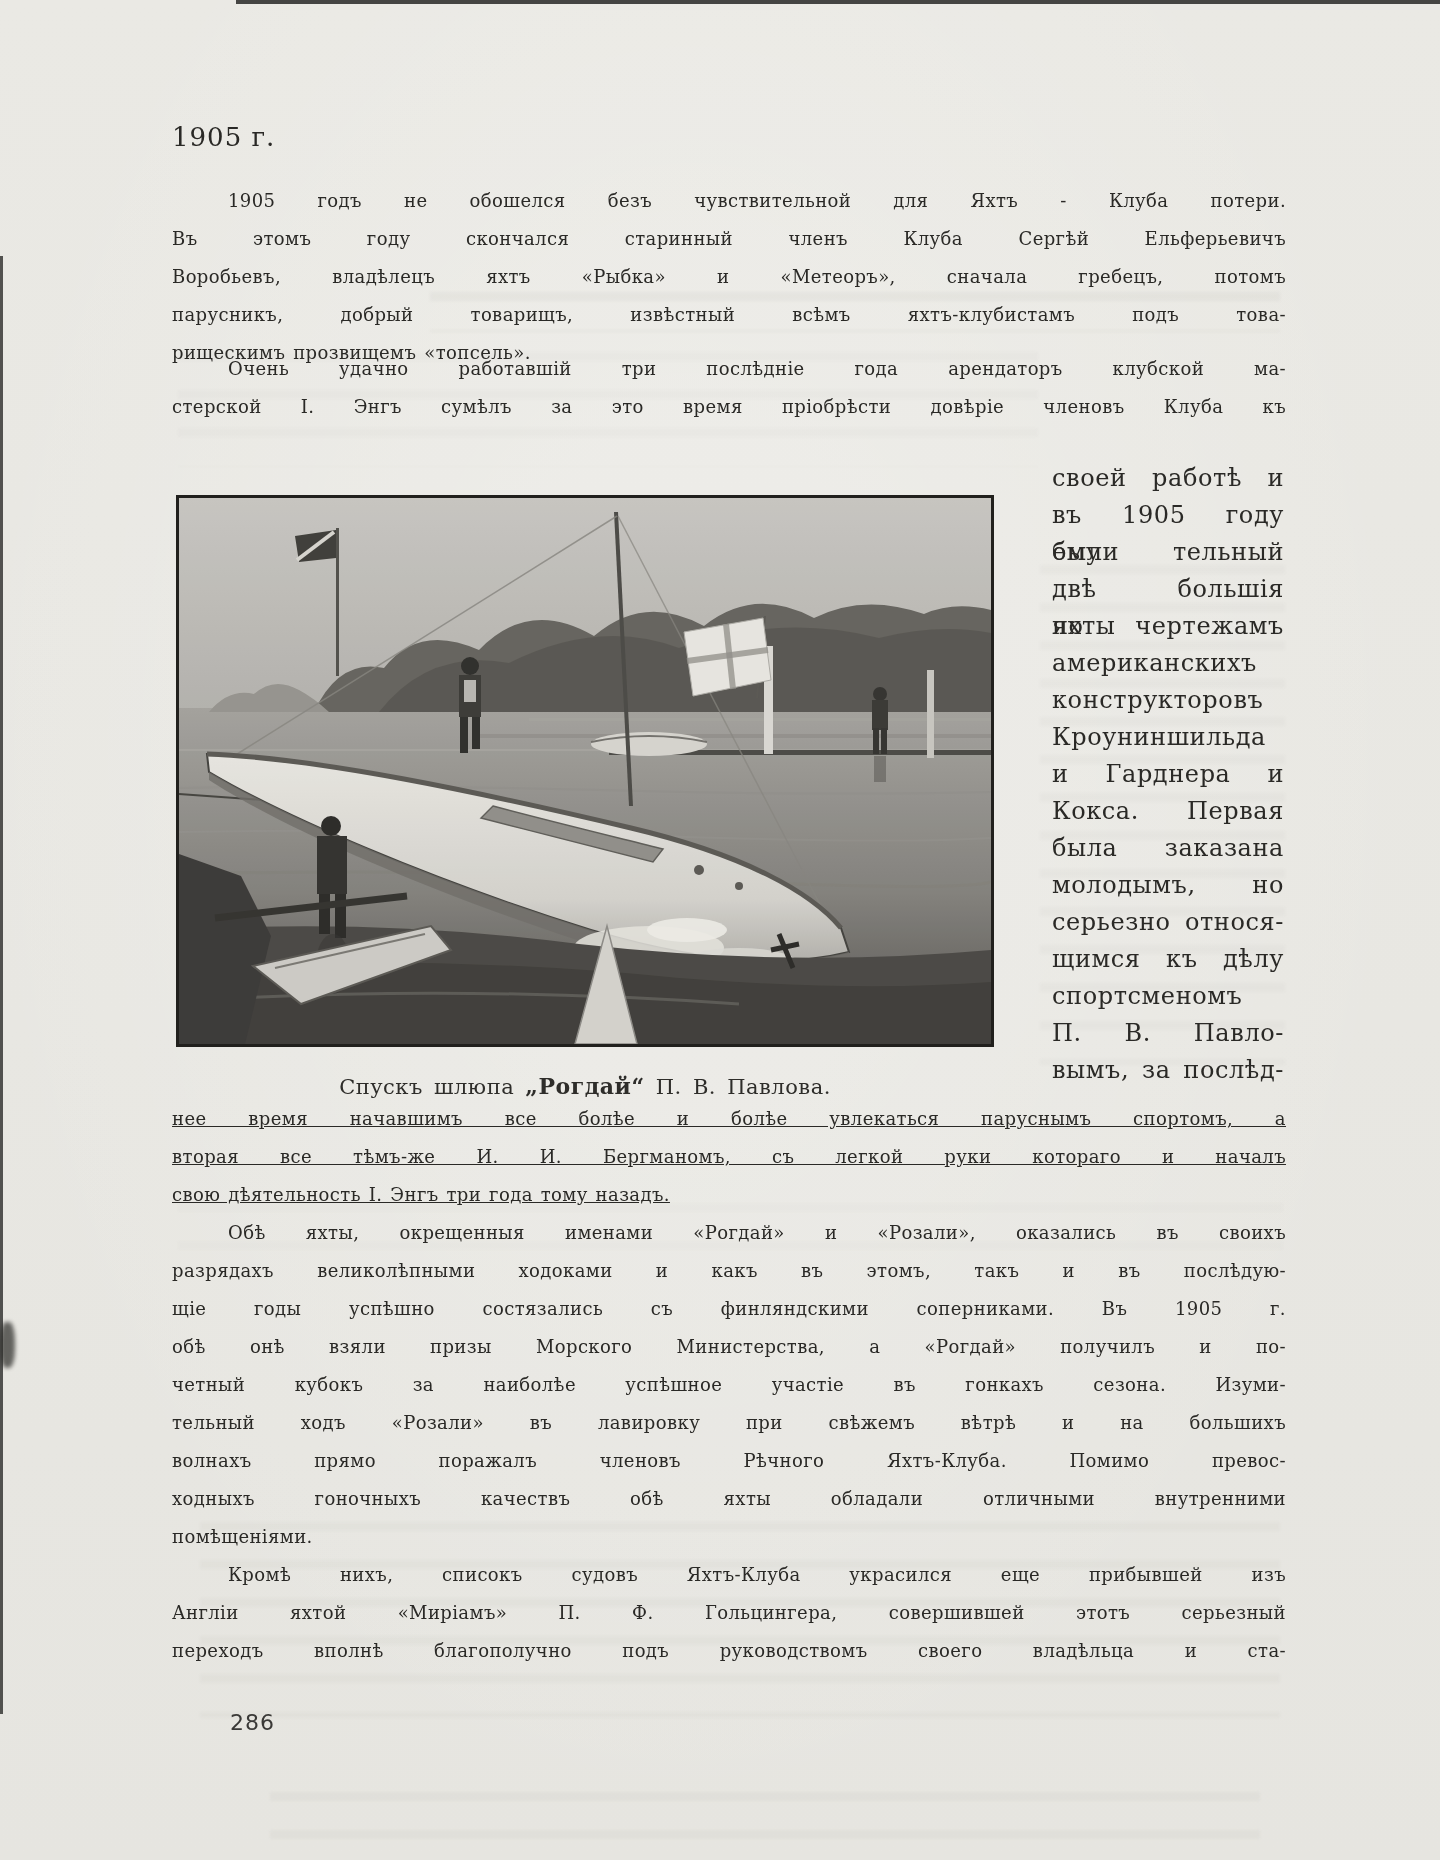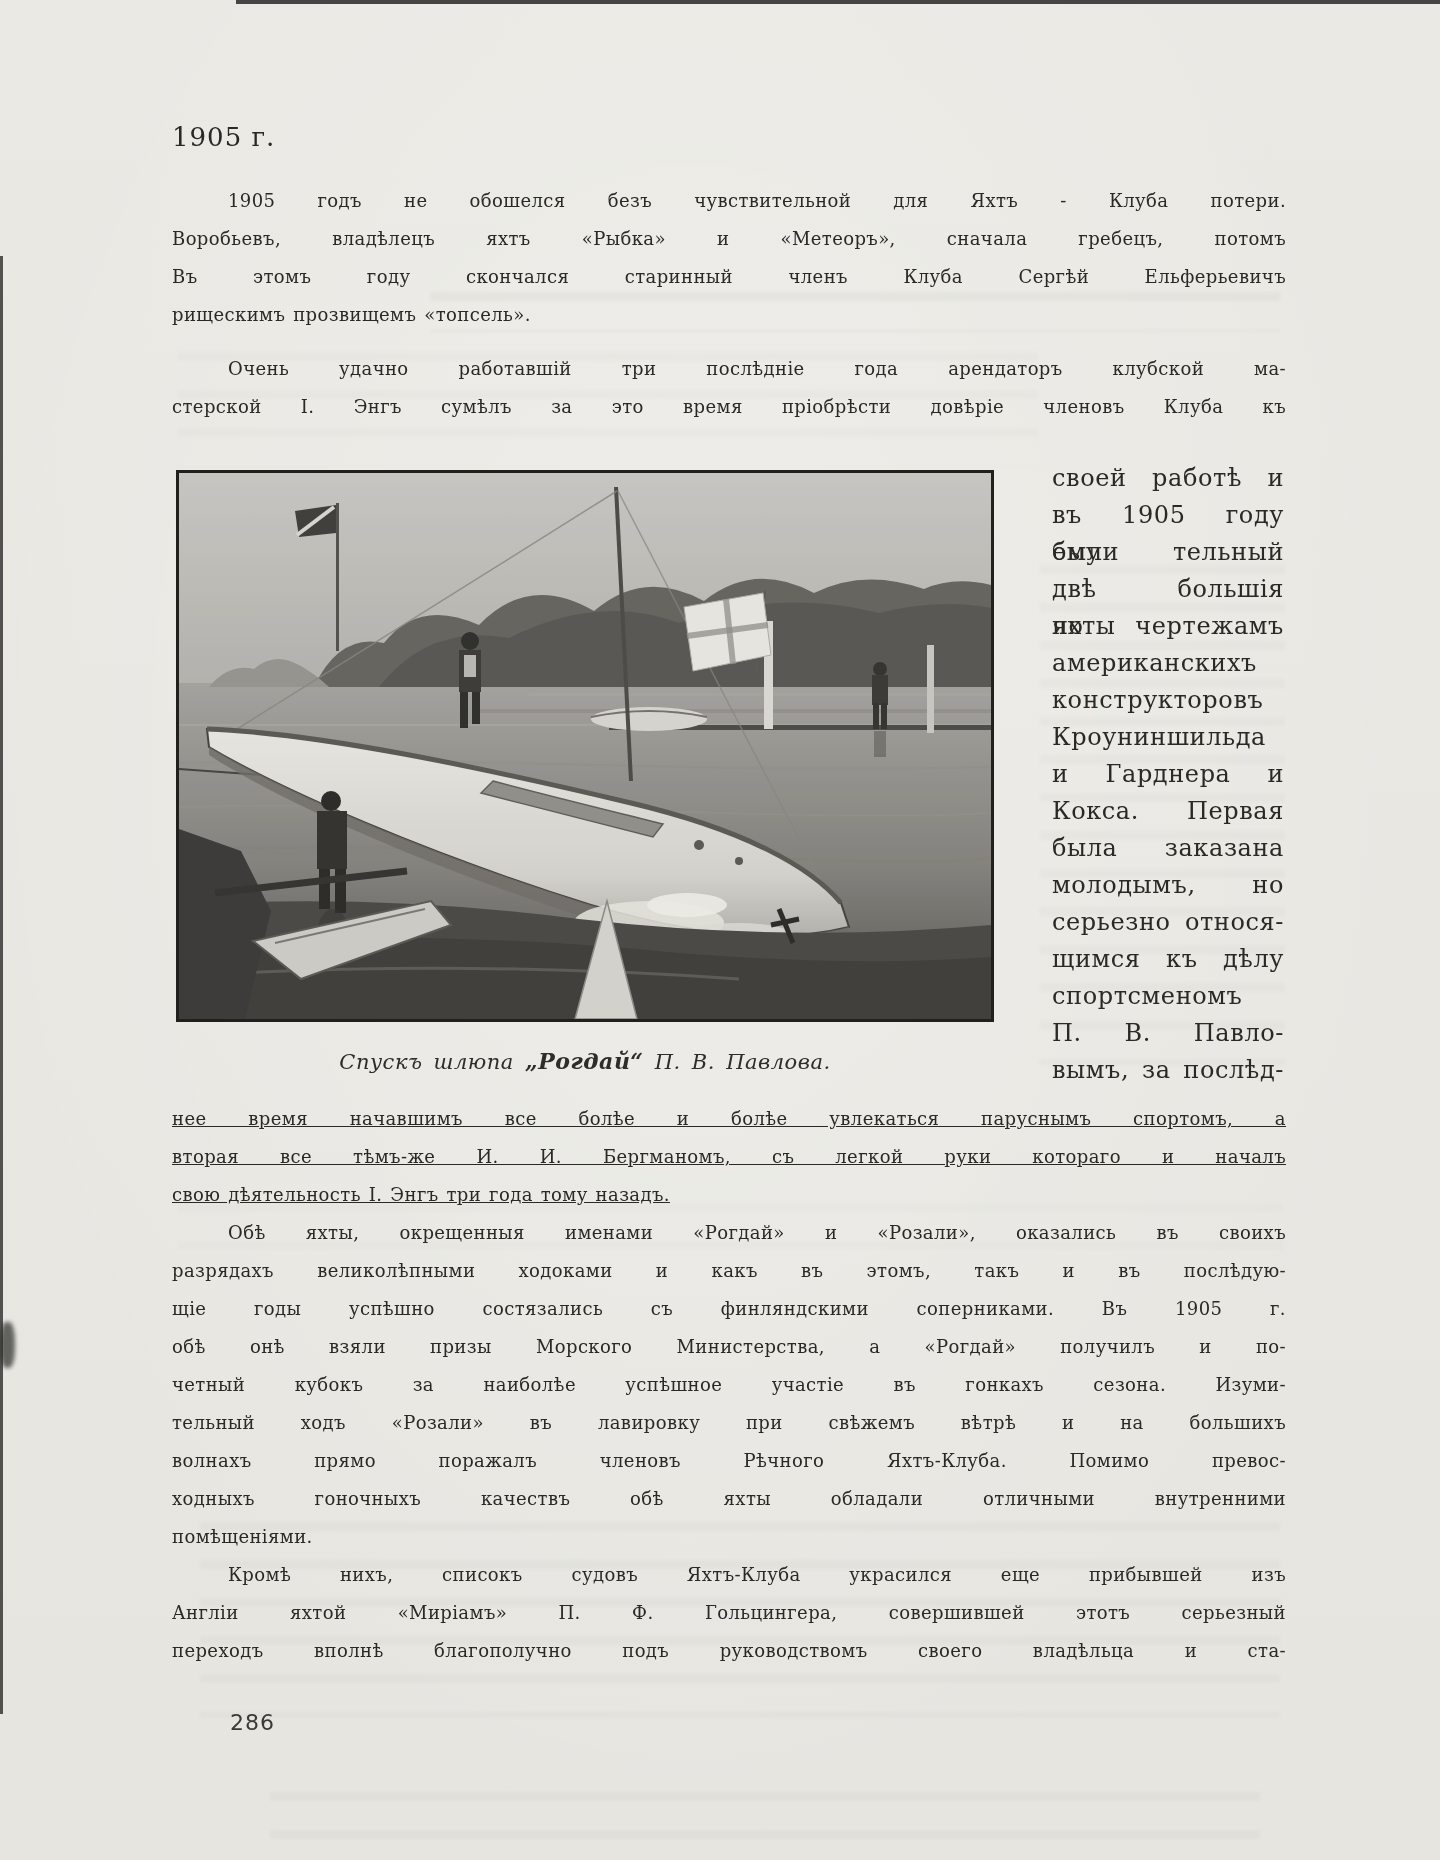--- a/index.html
+++ b/index.html
@@ -29,21 +29,21 @@
   .yearhdr{position:absolute;left:172px;top:122px;font-size:26px;letter-spacing:1px;z-index:2;}
   .para{position:absolute;left:172px;width:1114px;z-index:2;}
   .tline{height:38px;line-height:38px;font-size:18px;letter-spacing:.4px;word-spacing:.1em;
          text-align:justify;text-align-last:justify;white-space:normal;}
   .tline.indent{text-indent:56px;}
   .tline.lastline{text-align:justify;text-align-last:left;}
   .p1{top:182px;} .p2{top:350px;} .p3{top:1100px;text-decoration:underline;} .p4{top:1214px;} .p5{top:1556px;}
   .sidecol{position:absolute;left:1052px;top:460px;width:232px;z-index:2;}
   .sidecol .tline{height:37px;line-height:37px;font-size:24px;letter-spacing:.6px;}
   
-  .figure{position:absolute;left:176px;top:470px;width:818px;z-index:2;font-style:italic;}
+  .figure{position:absolute;left:176px;top:495px;width:818px;z-index:2;}
   .photo{width:812px;height:546px;border:3px solid #21201d;background:#b9b7b2;box-sizing:content-box;}
   .photo svg{display:block;width:100%;height:100%;}
   .caption{width:818px;margin-top:26px;text-align:center;font-size:21px;letter-spacing:.5px;word-spacing:4px;color:#2e2d2a;}
   .caption b{font-size:22px;}
   .pagenum{position:absolute;left:230px;top:1710px;font-family:"DejaVu Sans","Liberation Sans",sans-serif;
            font-size:22px;letter-spacing:1px;color:#3a3937;z-index:2;}
 </style>
 </head>
 <body>
 
@@ -56,22 +56,23 @@
   <div class="ghost g2"></div>
   <div class="ghost g3"></div>
   <div class="ghost g4"></div>
   <div class="ghost g5"></div>
   <div class="ghost g6"></div>
 
   <div class="yearhdr">1905 г.</div>
 
   <section class="para p1">
       <div class="tline indent">1905 годъ не обошелся безъ чувствительной для Яхтъ - Клуба потери.</div>
+      <div class="tline">Въ этомъ году скончался старинный членъ Клуба Сергѣй Ельферьевичъ</div>
       <div class="tline">Воробьевъ, владѣлецъ яхтъ «Рыбка» и «Метеоръ», сначала гребецъ, потомъ</div>
-      <div class="tline">Въ этомъ году скончался старинный членъ Клуба Сергѣй Ельферьевичъ</div>
+      <div class="tline">парусникъ, добрый товарищъ, извѣстный всѣмъ яхтъ-клубистамъ подъ това-</div>
       <div class="tline lastline">рищескимъ прозвищемъ «топсель».</div>
     </section>
   <section class="para p2">
       <div class="tline indent">Очень удачно работавшій три послѣдніе года арендаторъ клубской ма-</div>
       <div class="tline">стерской I. Энгъ сумѣлъ за это время пріобрѣсти довѣріе членовъ Клуба къ</div>
     </section>
 
   <figure class="figure" style="margin:0;">
     <div class="photo">
       <svg viewBox="0 0 812 546" preserveAspectRatio="none">

